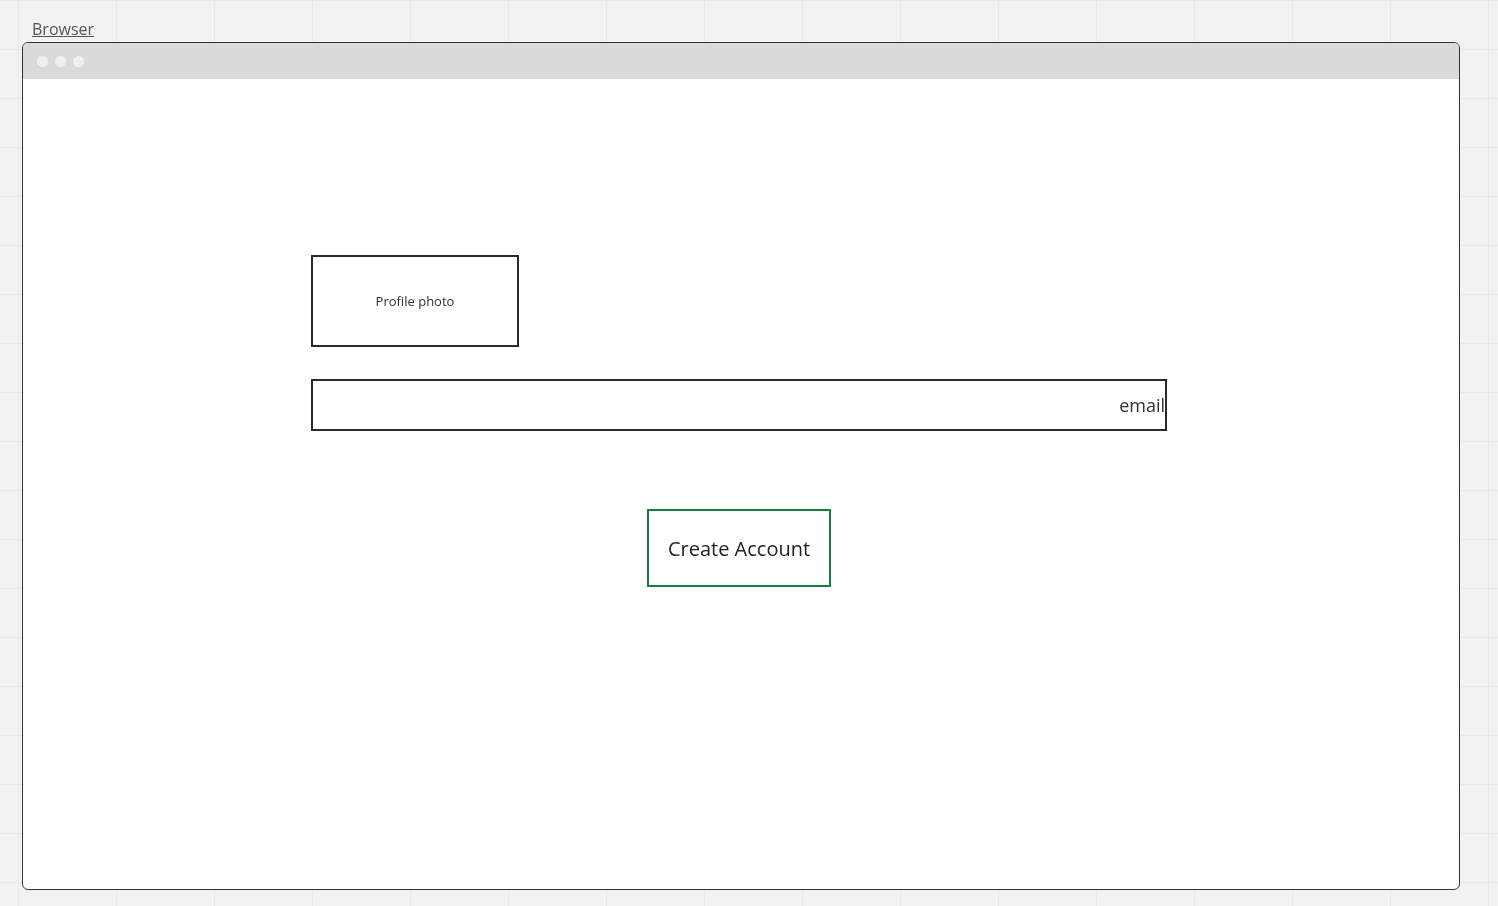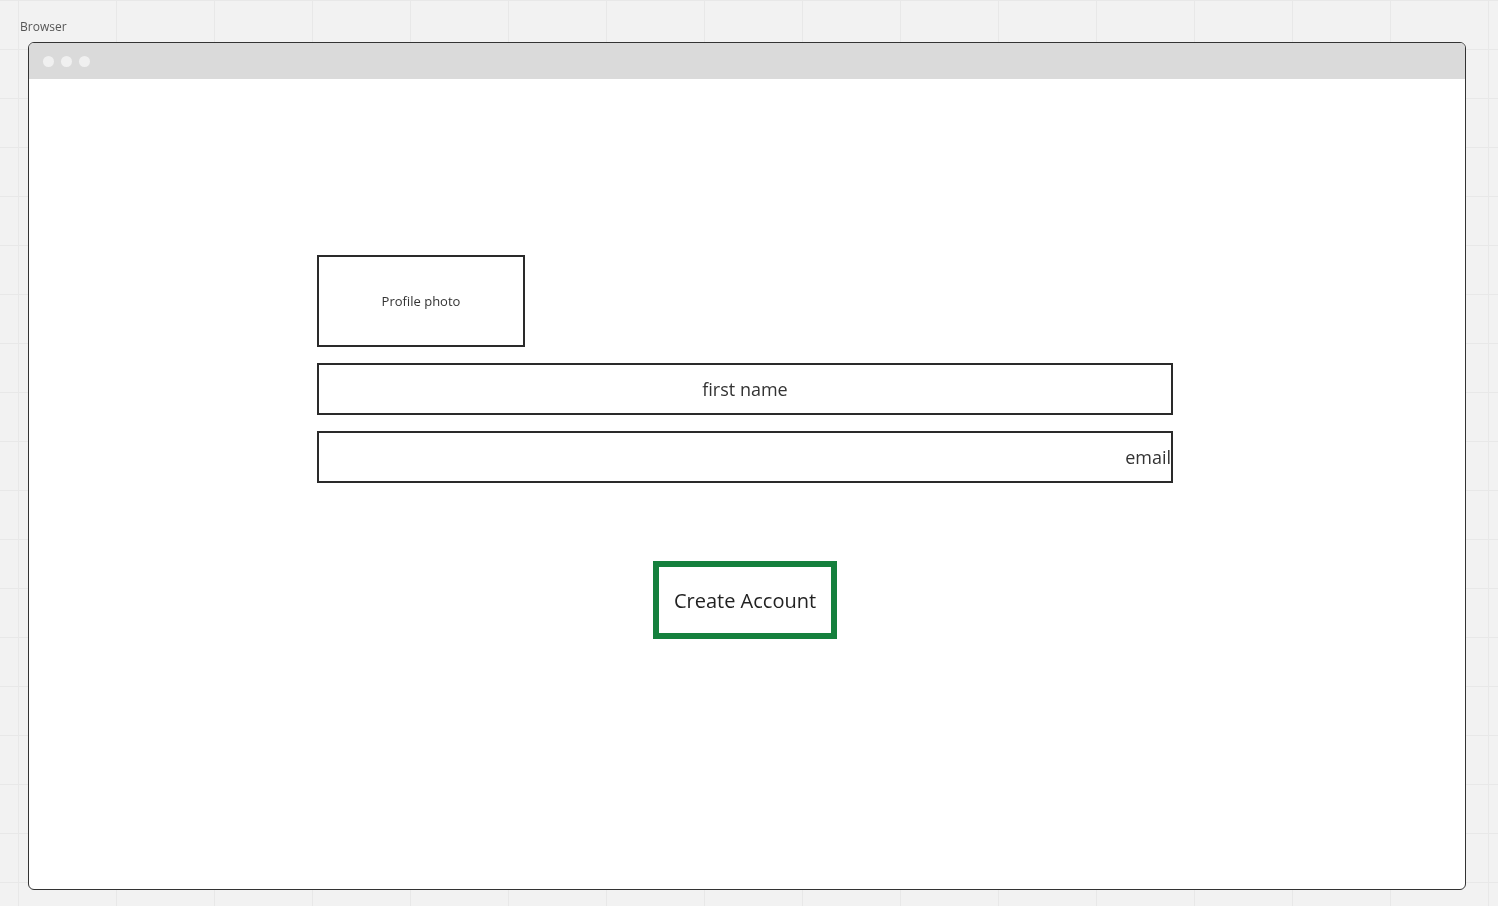--- a/index.html
+++ b/index.html
@@ -17,29 +17,30 @@
       background-image: 
         linear-gradient(to right, #e8e8e8 1px, transparent 1px),
         linear-gradient(to bottom, #e8e8e8 1px, transparent 1px);
       background-size: 98px 49px;
       background-position: 18px 0px;
     }
     
     .tab-label {
       position: absolute;
       top: 18px;
-      left: 20px;
-      font-size: 12px;
+      left: 32px;
+      font-size: 16px;
       color: #555;
+      text-decoration: underline;
     }
     
     .browser-window {
       position: absolute;
       top: 42px;
-      left: 28px;
+      left: 22px;
       width: 1438px;
       height: 848px;
       background: #ffffff;
       border: 1.5px solid #333;
       border-radius: 6px;
       overflow: hidden;
     }
     
     .titlebar {
       height: 36px;
@@ -115,21 +116,21 @@
     }
     
     .submit-row {
       display: flex;
       justify-content: center;
     }
     
     .create-account-btn {
       width: 184px;
       height: 78px;
-      border: 6px solid #15803d;
+      border: 2px solid #15803d;
       background: #fff;
       font-size: 20px;
       color: #222;
       font-family: inherit;
       cursor: pointer;
     }
   </style>
 </head>
 <body>
 
@@ -141,21 +142,20 @@
     <div class="window-dot"></div>
     <div class="window-dot"></div>
   </div>
 
   <div class="form-area">
     <div class="profile-photo-box">
       <span>Profile photo</span>
     </div>
 
     <div class="name-row">
-      <input type="text" class="text-input first-name-input" placeholder="first name" style="">
     </div>
 
     <input type="text" class="text-input email-input" placeholder="email" style="">
 
     <div class="submit-row">
       <button class="create-account-btn">Create Account</button>
     </div>
   </div>
 </div>
 

